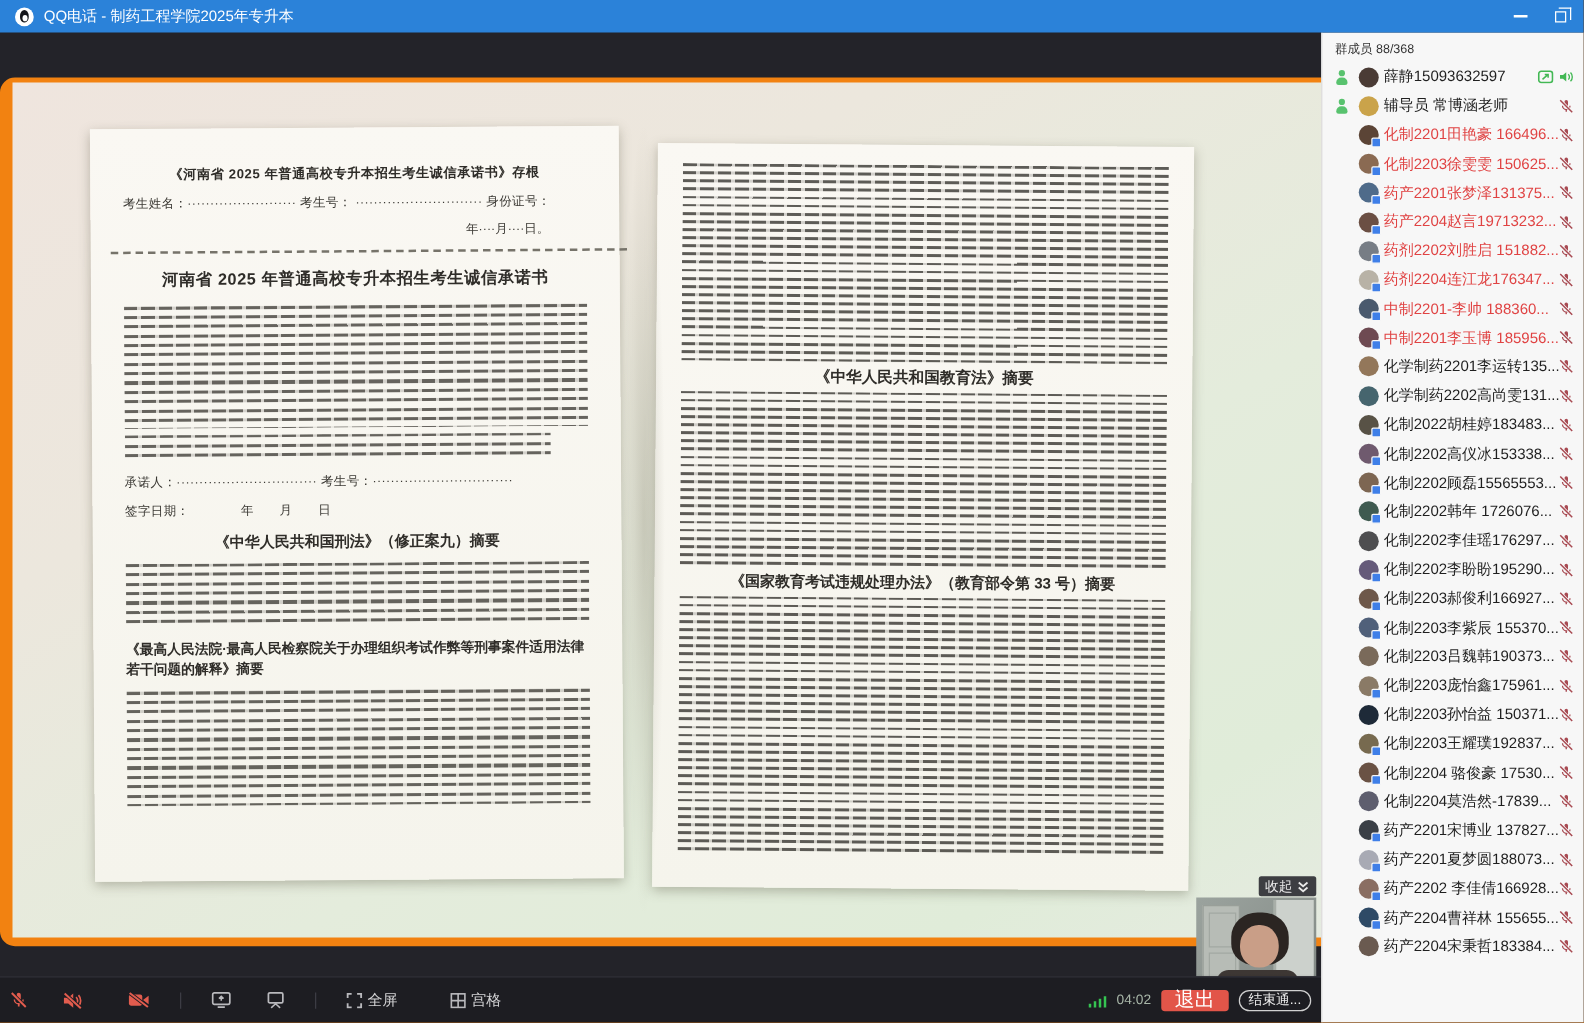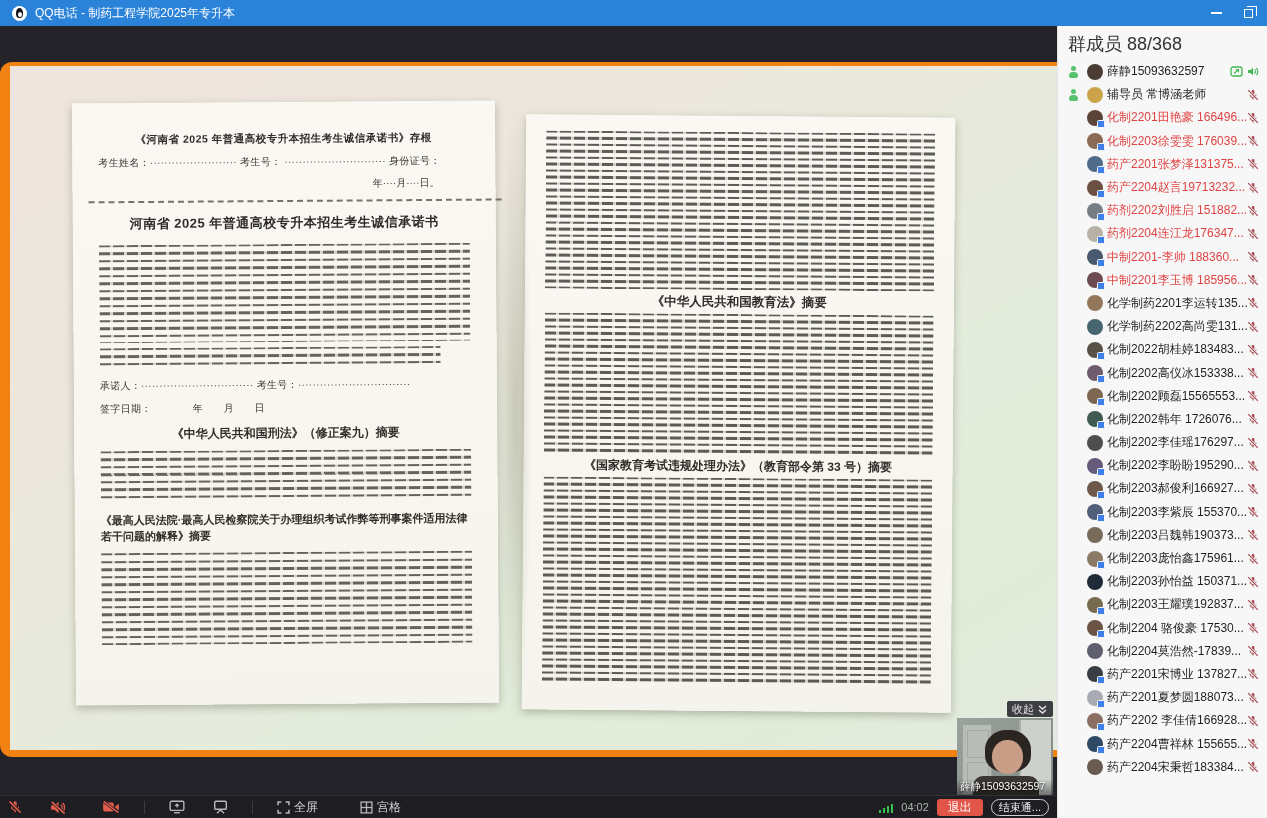--- a/index.html
+++ b/index.html
@@ -49,35 +49,35 @@
   .vt-door{position:absolute;left:5px;top:6px;width:30px;height:71px;background:#b7bcb6;border:1px solid #999f99;}
   .vt-door::before{content:"";position:absolute;left:4px;top:5px;width:20px;height:26px;border:1px solid #a2a8a2;}
   .vt-door::after{content:"";position:absolute;left:4px;top:37px;width:20px;height:26px;border:1px solid #a2a8a2;}
   .vt-door2{position:absolute;left:62px;top:2px;width:32px;height:75px;background:#ccd1cc;border-left:2px solid #a8aea8;}
   .vt-hair{position:absolute;left:28px;top:12px;width:46px;height:42px;background:#2b2522;border-radius:46% 46% 40% 40%;}
   .vt-face{position:absolute;left:35px;top:22px;width:31px;height:34px;background:#c99e87;border-radius:48%;}
   .vt-body{position:absolute;left:16px;top:58px;width:66px;height:22px;background:#3d3734;border-radius:10px 10px 0 0;}
   .vt-name{position:absolute;left:0;bottom:0;width:100%;padding:1px 3px;font-size:10.5px;color:#fff;text-shadow:0 1px 2px #000;background:linear-gradient(transparent,rgba(0,0,0,.45));}
 
   
-  .toolbar{position:absolute;left:0;bottom:0;width:1057px;height:23px;background:#1d1d22;border-top:1px solid #30303а;border-top:1px solid #303038;display:flex;align-items:center;z-index:20;gap:12px;}
+  .toolbar{position:absolute;left:0;bottom:0;width:1057px;height:37px;background:#1d1d22;border-top:1px solid #30303а;border-top:1px solid #303038;display:flex;align-items:center;z-index:20;gap:12px;}
   .tb-icon{display:flex;align-items:center;justify-content:center;height:23px;padding:0 8px;color:#e25c4e;}
   .tb-icon.gray{color:#b9b9bd;}
   .tb-divider{width:1px;height:13px;background:#3c3c44;margin:0 4px;}
   .tb-label{color:#d4d4d6;font-size:12px;margin-left:4px;}
   .tb-right{margin-left:auto;display:flex;align-items:center;gap:8px;padding-right:8px;}
   .signal{display:flex;align-items:flex-end;gap:1.5px;height:11px;}
   .signal span{width:2.5px;background:#35c452;display:block;}
   .timer{color:#a9b7a9;font-size:11px;}
-  .exit-btn{background:#e25549;color:#fff;font-size:12px;border:none;border-radius:3px;padding:2px 11px;line-height:13px;}
+  .exit-btn{background:#e25549;color:#fff;font-size:16px;border:none;border-radius:3px;padding:2px 11px;line-height:13px;}
   .endcall-btn{background:transparent;color:#ececec;font-size:11px;border:1px solid #d0d0d0;border-radius:9px;padding:1.5px 7px;line-height:12px;}
 
   
   .panel{position:absolute;right:0;top:26px;width:210px;height:792px;background:#f7f7f7;border-left:1px solid #e2e2e2;overflow:hidden;z-index:25;}
-  .panel-header{font-size:18px;color:#333;padding:6px 0 4px 10px;}
+  .panel-header{font-size:10px;color:#333;padding:6px 0 4px 10px;}
   .member{display:flex;align-items:center;height:23.2px;padding:0 8px 0 9px;position:relative;}
   .member .person{width:13px;height:13px;position:relative;visibility:hidden;flex:none;}
   .member.staff .person{visibility:visible;}
   .person::before{content:"";position:absolute;left:4px;top:1px;width:5px;height:5px;border-radius:50%;background:#58c26e;}
   .person::after{content:"";position:absolute;left:2px;top:6.5px;width:9px;height:6px;border-radius:4px 4px 2px 2px;background:#58c26e;}
   .member .avatar{width:16px;height:16px;border-radius:50%;margin-left:7px;flex:none;position:relative;background:#888;}
   .member .avatar.badged::after{content:"";position:absolute;right:-2px;bottom:-2px;width:6px;height:6px;background:#3f7fe8;border:1px solid #f7f7f7;border-radius:1.5px;}
   .member .name{font-size:12px;color:#1f1f1f;margin-left:4px;white-space:nowrap;overflow:hidden;flex:1;}
   .member.red .name{color:#e04343;}
   .member .mute{color:#a84a52;flex:none;display:flex;--cut:#f7f7f7;}
@@ -272,21 +272,21 @@
             <line x1="6" y1="8.8" x2="6" y2="10.4" stroke="currentColor" stroke-width="1.1"></line>
             <line x1="1.2" y1="1.2" x2="10.8" y2="10.8" stroke="var(--cut)" stroke-width="2.4"></line>
             <line x1="1.2" y1="1.2" x2="10.8" y2="10.8" stroke="currentColor" stroke-width="1.2"></line>
           </svg>
         </span>
       </div>
 
       <div class="member red muted">
         <span class="person"></span>
         <span class="avatar badged" style="background: rgb(138, 106, 82);"></span>
-        <span class="name">化制2203徐雯雯 176039...</span>
+        <span class="name">化制2203徐雯雯 150625...</span>
 
         <span class="mute">
           <svg width="12" height="12" viewBox="0 0 12 12">
             <rect x="4.6" y="1" width="2.8" height="5.6" rx="1.4" fill="currentColor"></rect>
             <path d="M3 5.6a3 3 0 0 0 6 0" fill="none" stroke="currentColor" stroke-width="1"></path>
             <line x1="6" y1="8.8" x2="6" y2="10.4" stroke="currentColor" stroke-width="1.1"></line>
             <line x1="1.2" y1="1.2" x2="10.8" y2="10.8" stroke="var(--cut)" stroke-width="2.4"></line>
             <line x1="1.2" y1="1.2" x2="10.8" y2="10.8" stroke="currentColor" stroke-width="1.2"></line>
           </svg>
         </span>

